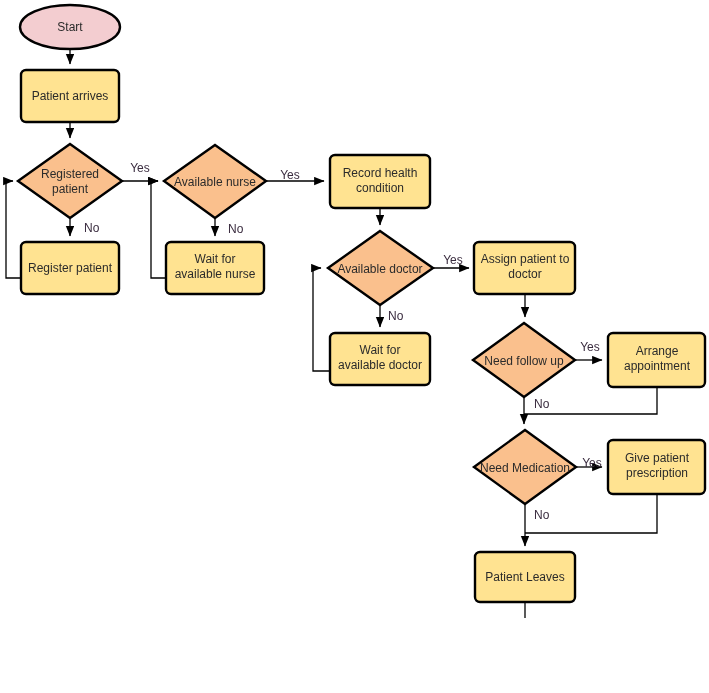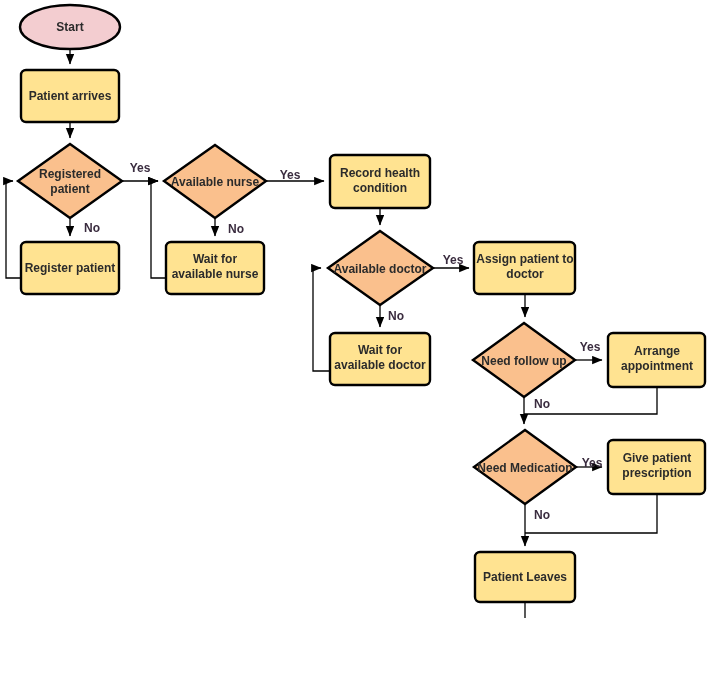--- a/index.html
+++ b/index.html
@@ -9,21 +9,20 @@
   }
   body {
     font-family: "Liberation Sans", sans-serif;
   }
   #flowchart-canvas {
     position: relative;
     width: 709px;
     height: 618px;
     background: #ffffff;
     overflow: hidden;
-    font-weight: bold;
   }
   #flow-svg {
     position: absolute;
     left: 0;
     top: 0;
     width: 709px;
     height: 693px;
   }
   .node-label {
     font-family: "Liberation Sans", sans-serif;

